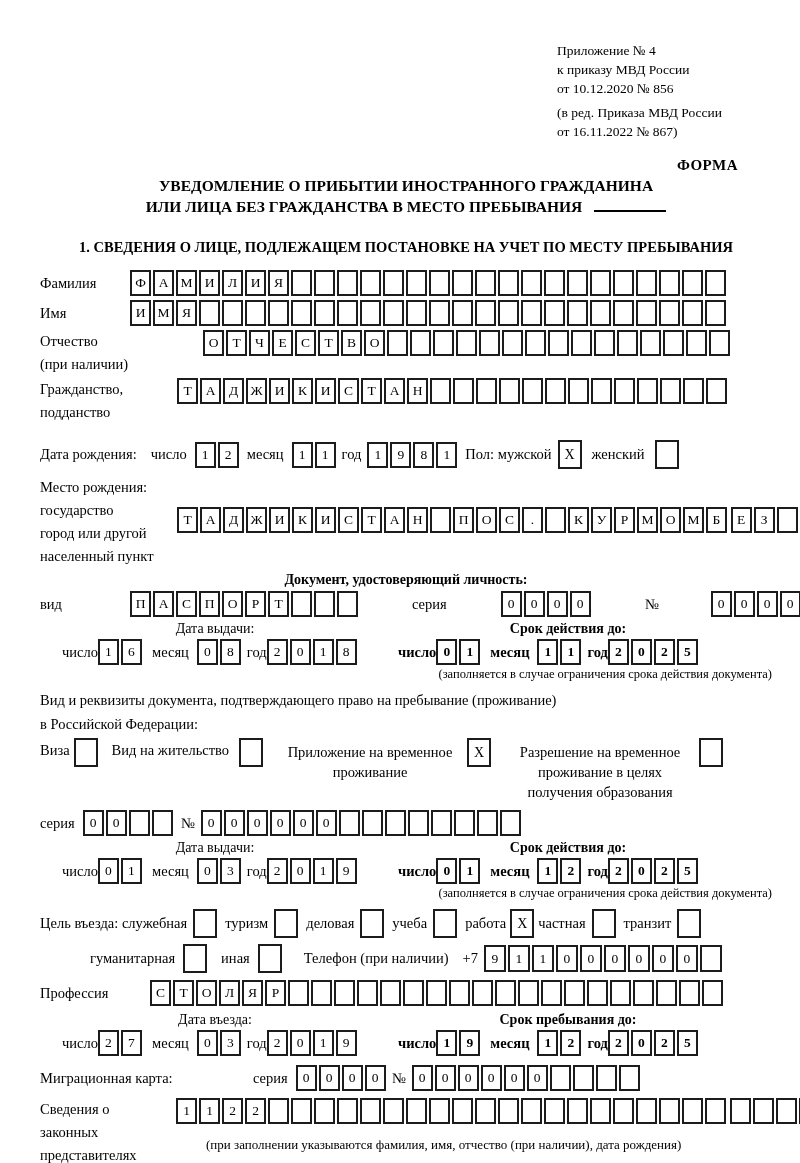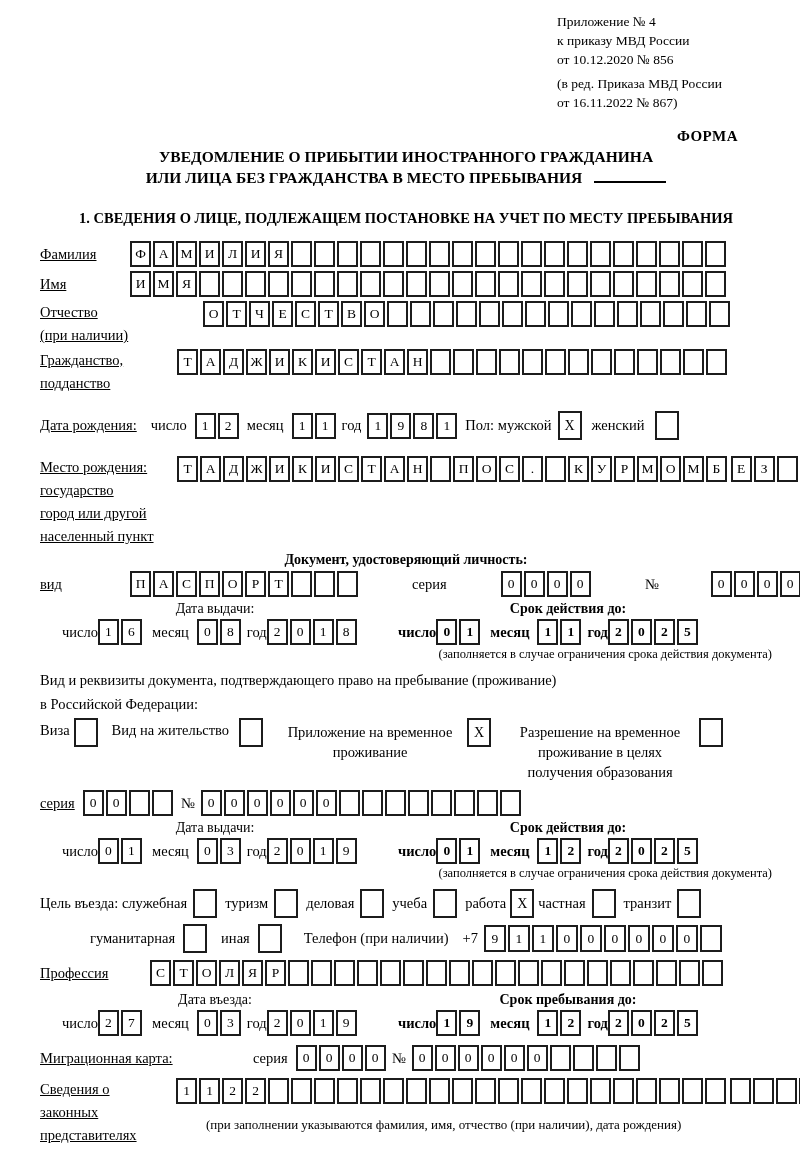--- a/index.html
+++ b/index.html
@@ -1,39 +1,39 @@
 <!DOCTYPE html>
 <html><head>
 <meta charset="utf-8">
 <style>
   * { margin:0; padding:0; box-sizing:border-box; }
   html,body { background:#ffffff; }
   body { width:800px; height:1163px; font-family:"Liberation Serif", serif; color:#000; overflow:hidden; }
-  .page { width:800px; height:1163px; padding:12px 28px 0 40px; }
+  .page { width:800px; height:1163px; padding:41px 28px 0 40px; }
 
   
   .hdr-block { margin-left:auto; width:215px; font-size:13.5px; line-height:19px; }
   .hdr-block .rev { margin-top:5px; }
   .form-label { text-align:right; padding-right:34px; font-weight:bold; font-size:15px; margin-top:16px; letter-spacing:.5px; }
 
   
   .title { text-align:center; font-weight:bold; font-size:15.5px; line-height:21px; margin-top:1px; }
   .title-underline { display:inline-block; width:72px; border-bottom:2px solid #000; margin-left:12px; }
   .sec-heading { text-align:center; font-weight:bold; font-size:14.5px; margin-top:22px; }
 
   
   .boxes { display:inline-flex; gap:2px; vertical-align:middle; flex:0 0 auto; }
   .cell { display:inline-flex; align-items:center; justify-content:center; width:21px; height:26px;
           border:2px solid #1c1c1c; font-size:13.5px; background:#fff; flex:0 0 auto; }
   .check .cell { width:24px; height:29px; font-size:14px; }
   .phoneboxes .cell { width:22px; height:27px; }
 
   
   .frow { display:flex; align-items:center; font-size:14.5px; margin-top:4px; white-space:nowrap; }
-  .frow .flabel { flex:0 0 auto;text-decoration:underline; }
+  .frow .flabel { flex:0 0 auto; }
   .topalign { align-items:flex-start; }
   .lblcol div { line-height:23px; }
 
   .doc-heading { text-align:center; font-weight:bold; font-size:14px; margin-top:4px; }
 
   .daterow { display:flex; margin-top:4px; font-size:14.5px; }
   .dcol { width:350px; }
   .dcol.rightcol { width:340px; margin-left:8px;font-weight:bold; }
   .dhead { text-align:center; font-size:14px; margin-bottom:2px; }
   .dline { display:flex; align-items:center; white-space:nowrap; }
@@ -237,21 +237,21 @@
         <span class="cell">X</span>
       </span>
       <span class="gap10"></span>
     <span>женский</span>
       <span class="gap10"></span>
     <span class="boxes check">
         <span class="cell"></span>
       </span>
   </div>
 
-  <div class="frow topalign" style="margin-top:16px;">
+  <div class="frow topalign" style="margin-top:7px;align-items:center;">
     <span class="flabel lblcol" style="width:137px; line-height:23px;">
       <div>Место рождения:</div>
       <div>государство</div>
       <div>город или другой</div>
       <div>населенный пункт</div>
     </span>
     <span>
       <div class="boxes mrow">
           <span class="cell">Т</span>
           <span class="cell">А</span>

